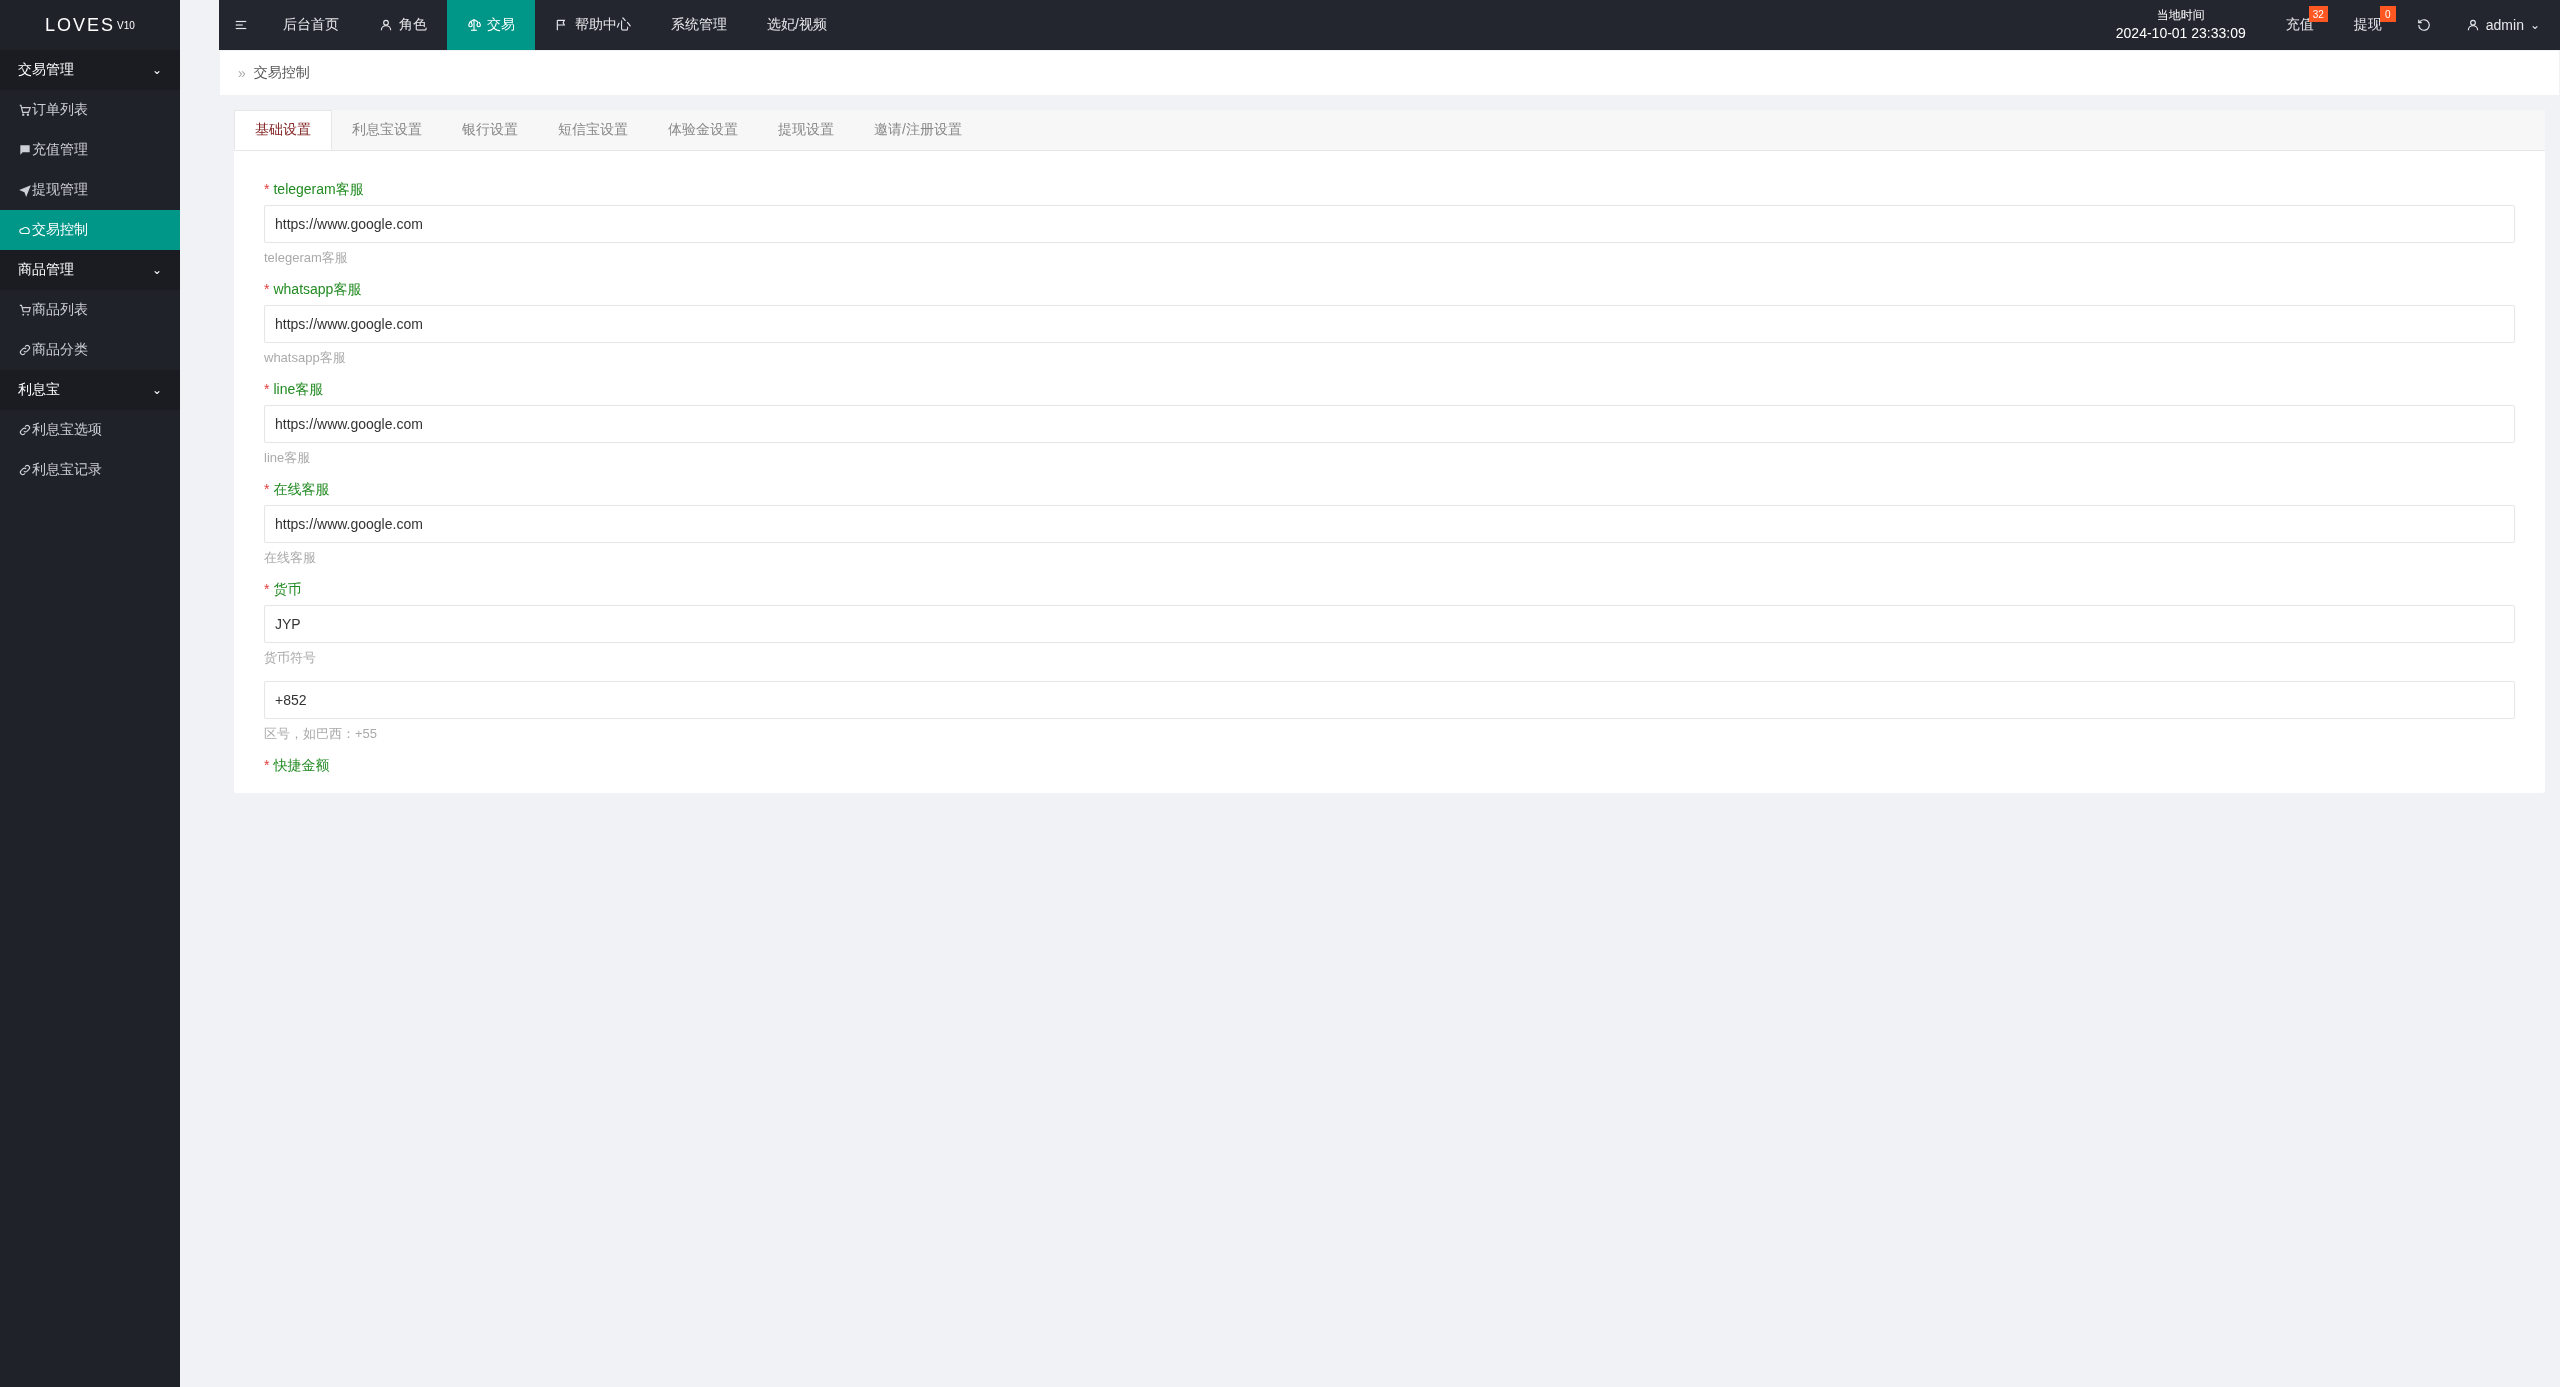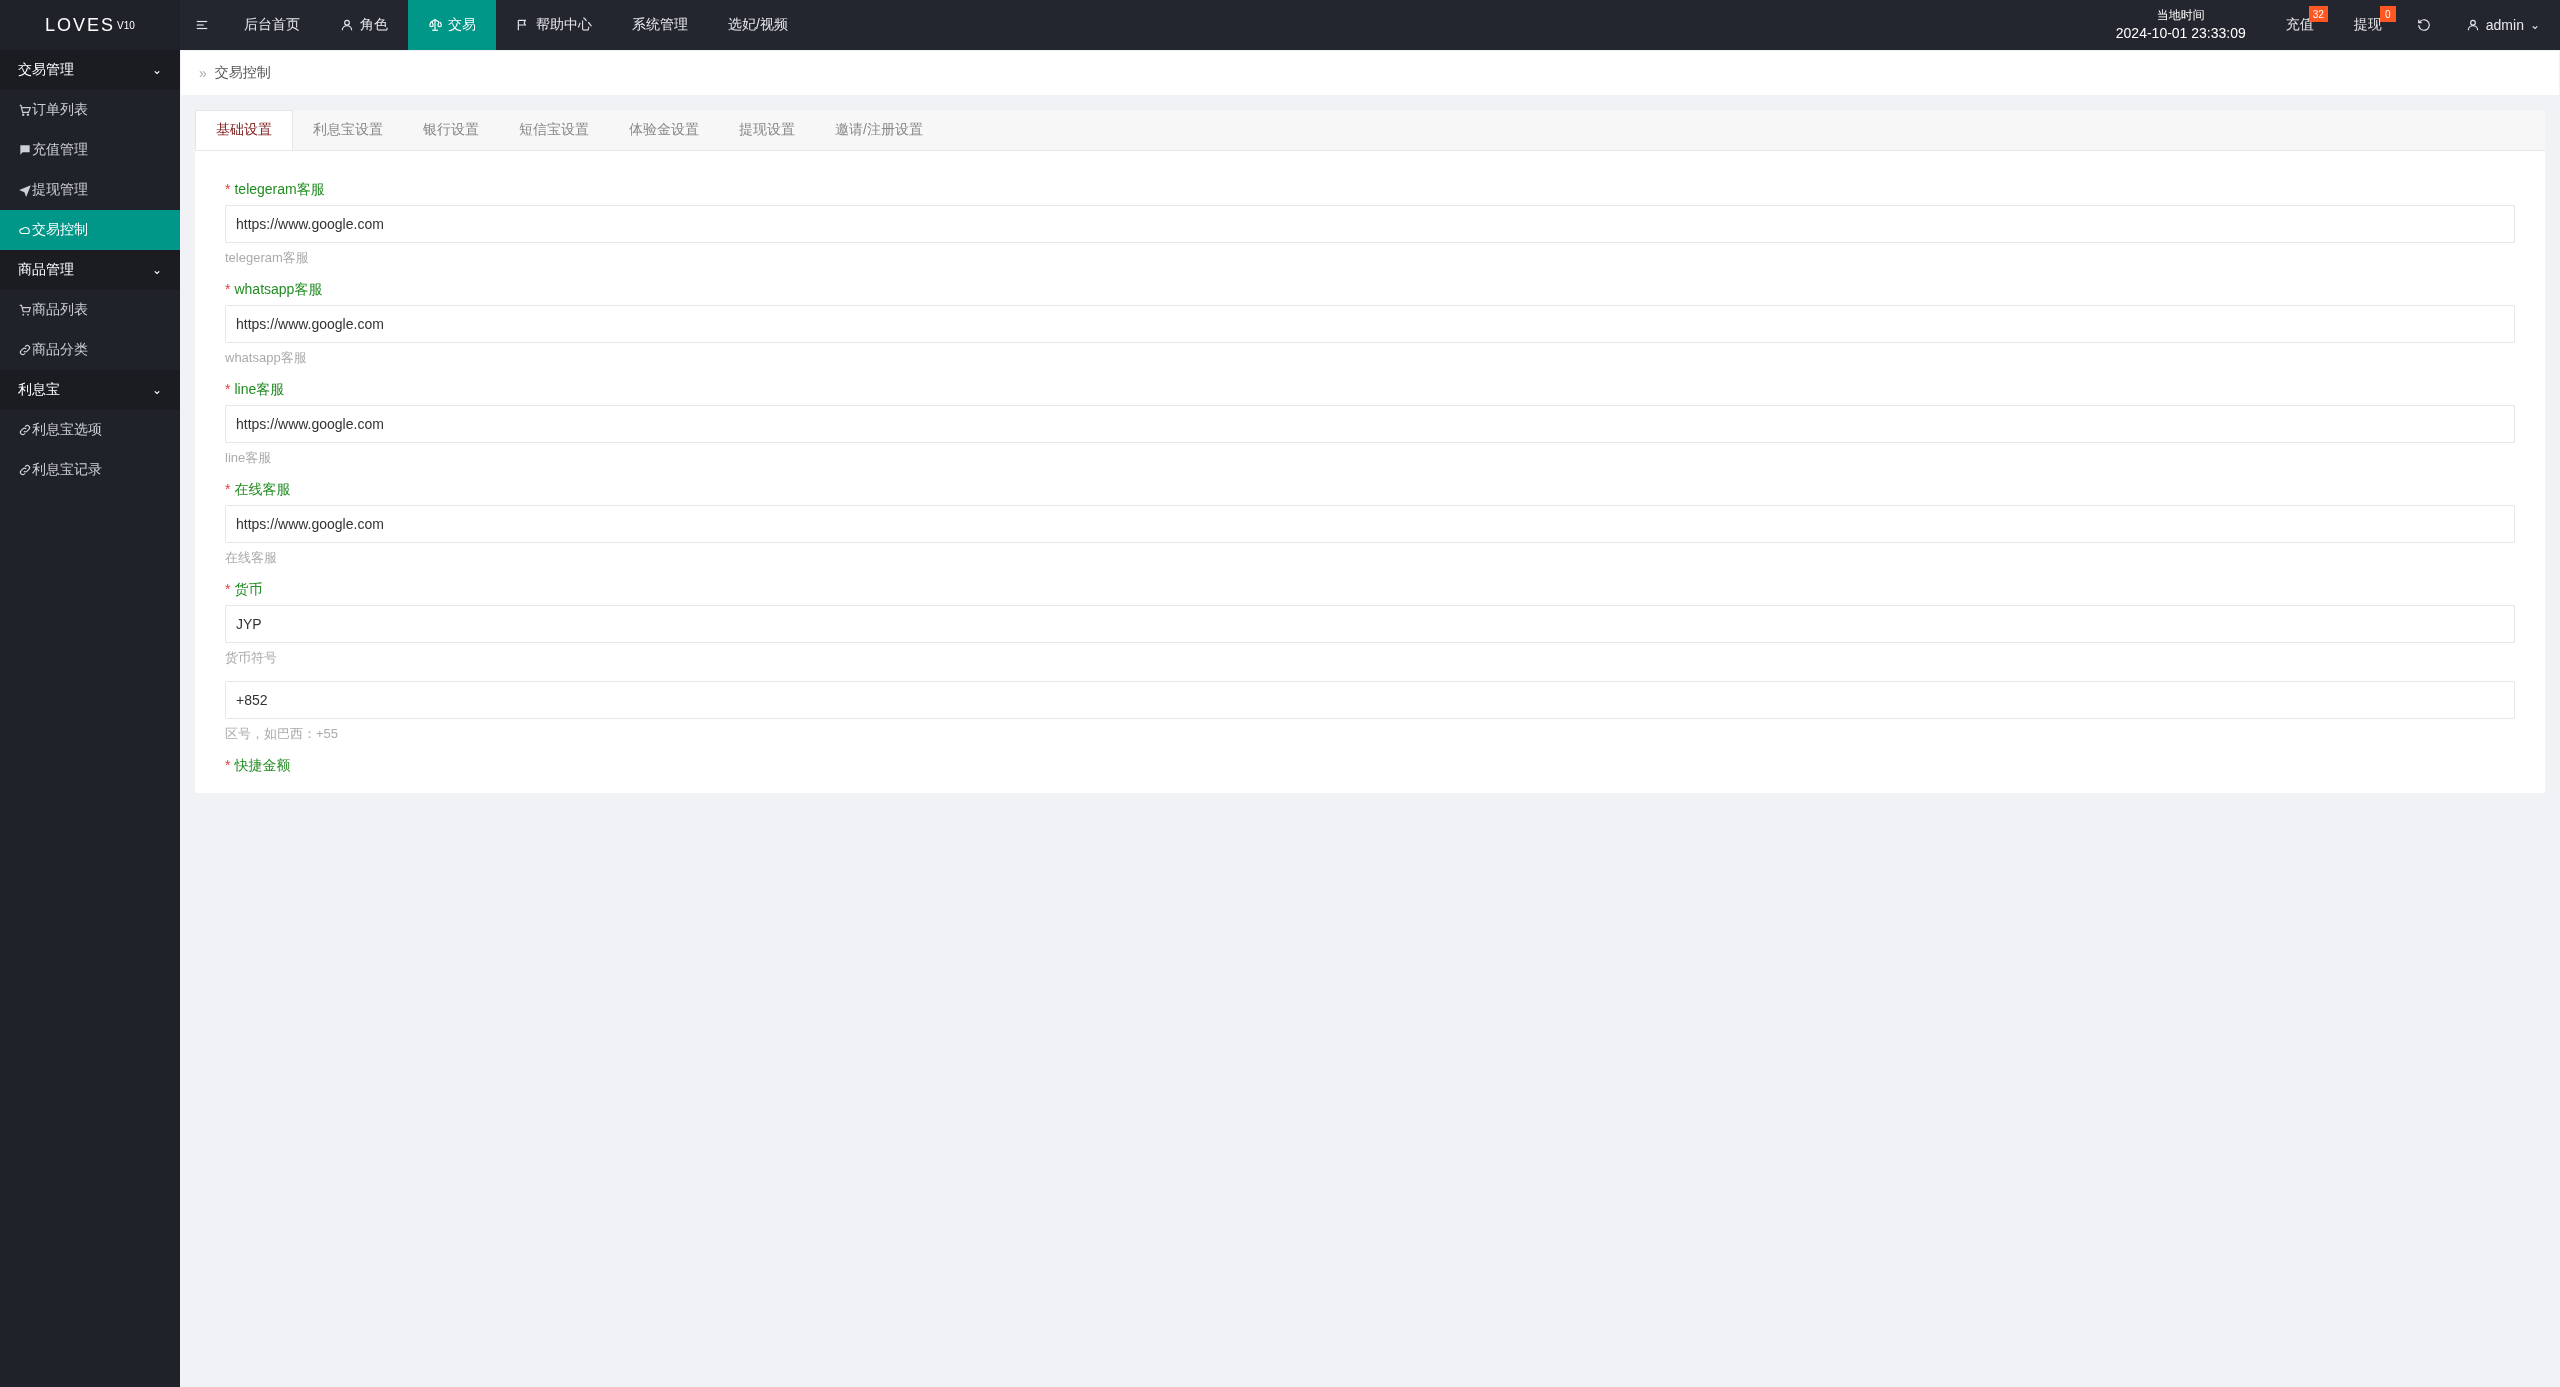--- a/index.html
+++ b/index.html
@@ -12,21 +12,21 @@
 .logo { height: 50px; display: flex; align-items: center; justify-content: center; color: #fff; font-size: 18px; font-weight: 300; letter-spacing: 2px; }
 .logo sup { font-size: 10px; margin-left: 2px; letter-spacing: 0; }
 .menu { list-style: none; }
 .menu-group { height: 40px; display: flex; align-items: center; justify-content: space-between; padding: 0 18px; cursor: pointer; color: #fff; font-size: 14px; background: #1a1c22; }
 .menu-item { height: 40px; display: flex; align-items: center; padding: 0 18px; cursor: pointer; color: #cdd0d5; font-size: 14px; }
 .menu-item.active { background: #009688; color: #fff; }
 .menu-icon { width: 14px; height: 14px; display: inline-flex; align-items: center; justify-content: center; }
 .chevron { font-size: 12px; }
 
 
-.main { flex: 1; display: flex; flex-direction: column; min-width: 0; }
+.main { flex: 1; display: flex; flex-direction: column; min-width: 0; padding-left: 39px; }
 
 
 .header { height: 50px; background: #23262e; color: #fff; display: flex; align-items: stretch; }
 .header-left { display: flex; align-items: stretch; }
 .header-right { margin-left: auto; display: flex; align-items: stretch; }
 .header-btn { display: flex; align-items: center; padding: 0 20px; cursor: pointer; gap: 6px; font-size: 14px; color: #e6e8eb; position: relative; }
 .header-btn.active { background: #009688; color: #fff; text-align: right; }
 .header-btn.icon-only { padding: 0 15px; }
 .time-block { display: flex; flex-direction: column; align-items: center; justify-content: center; padding: 0 20px; font-size: 12px; line-height: 1.4; }
 .time-block .t-label { font-size: 12px; }

